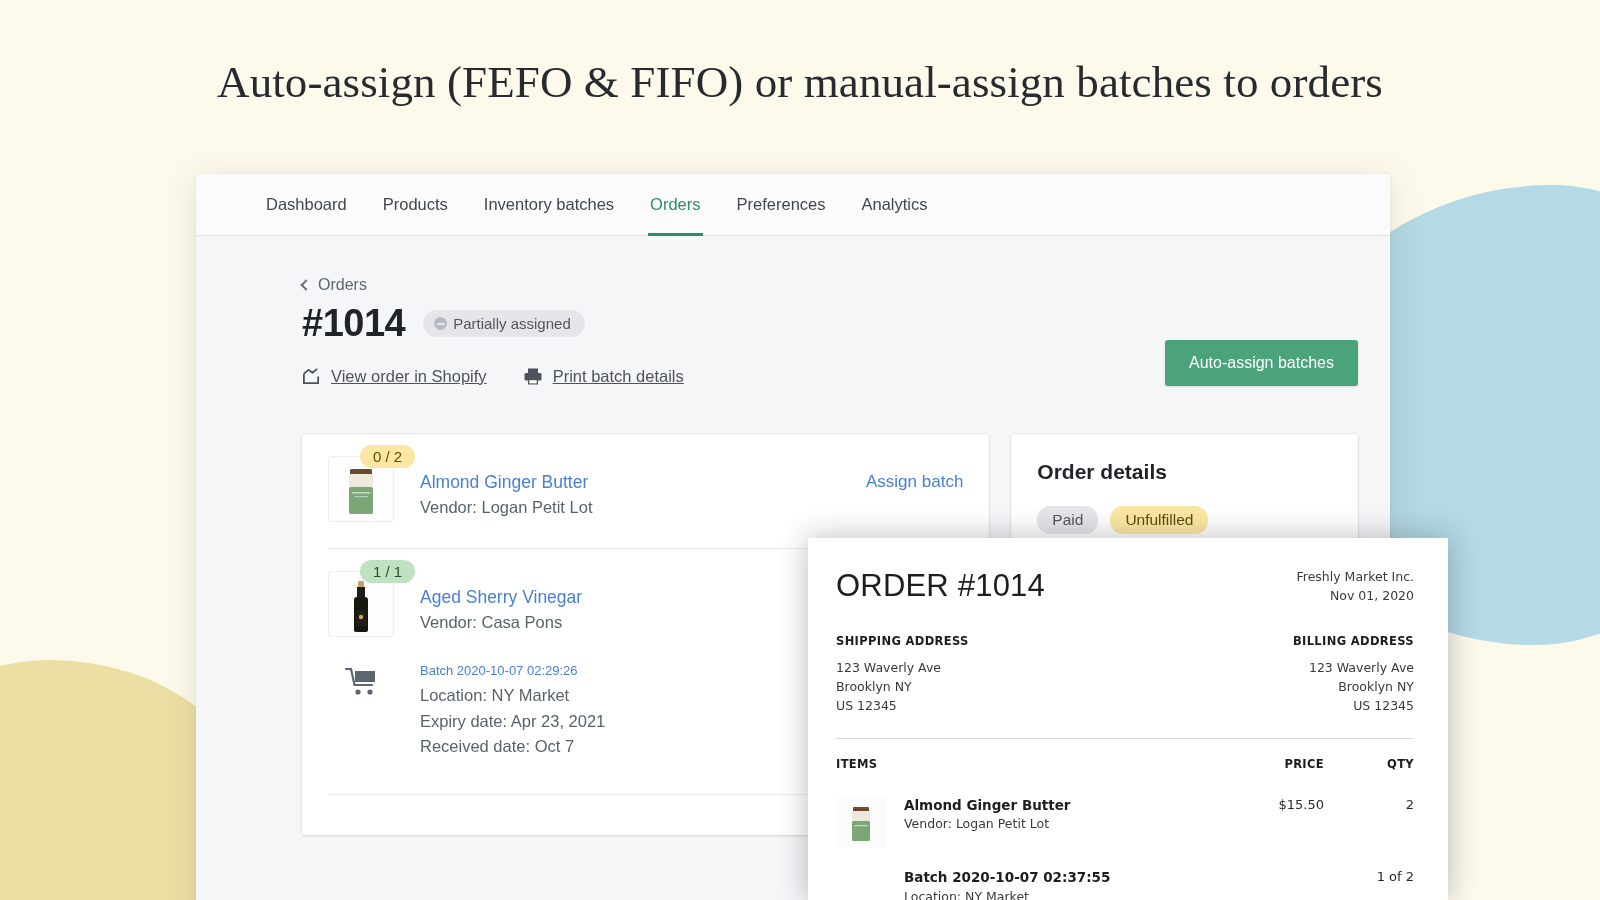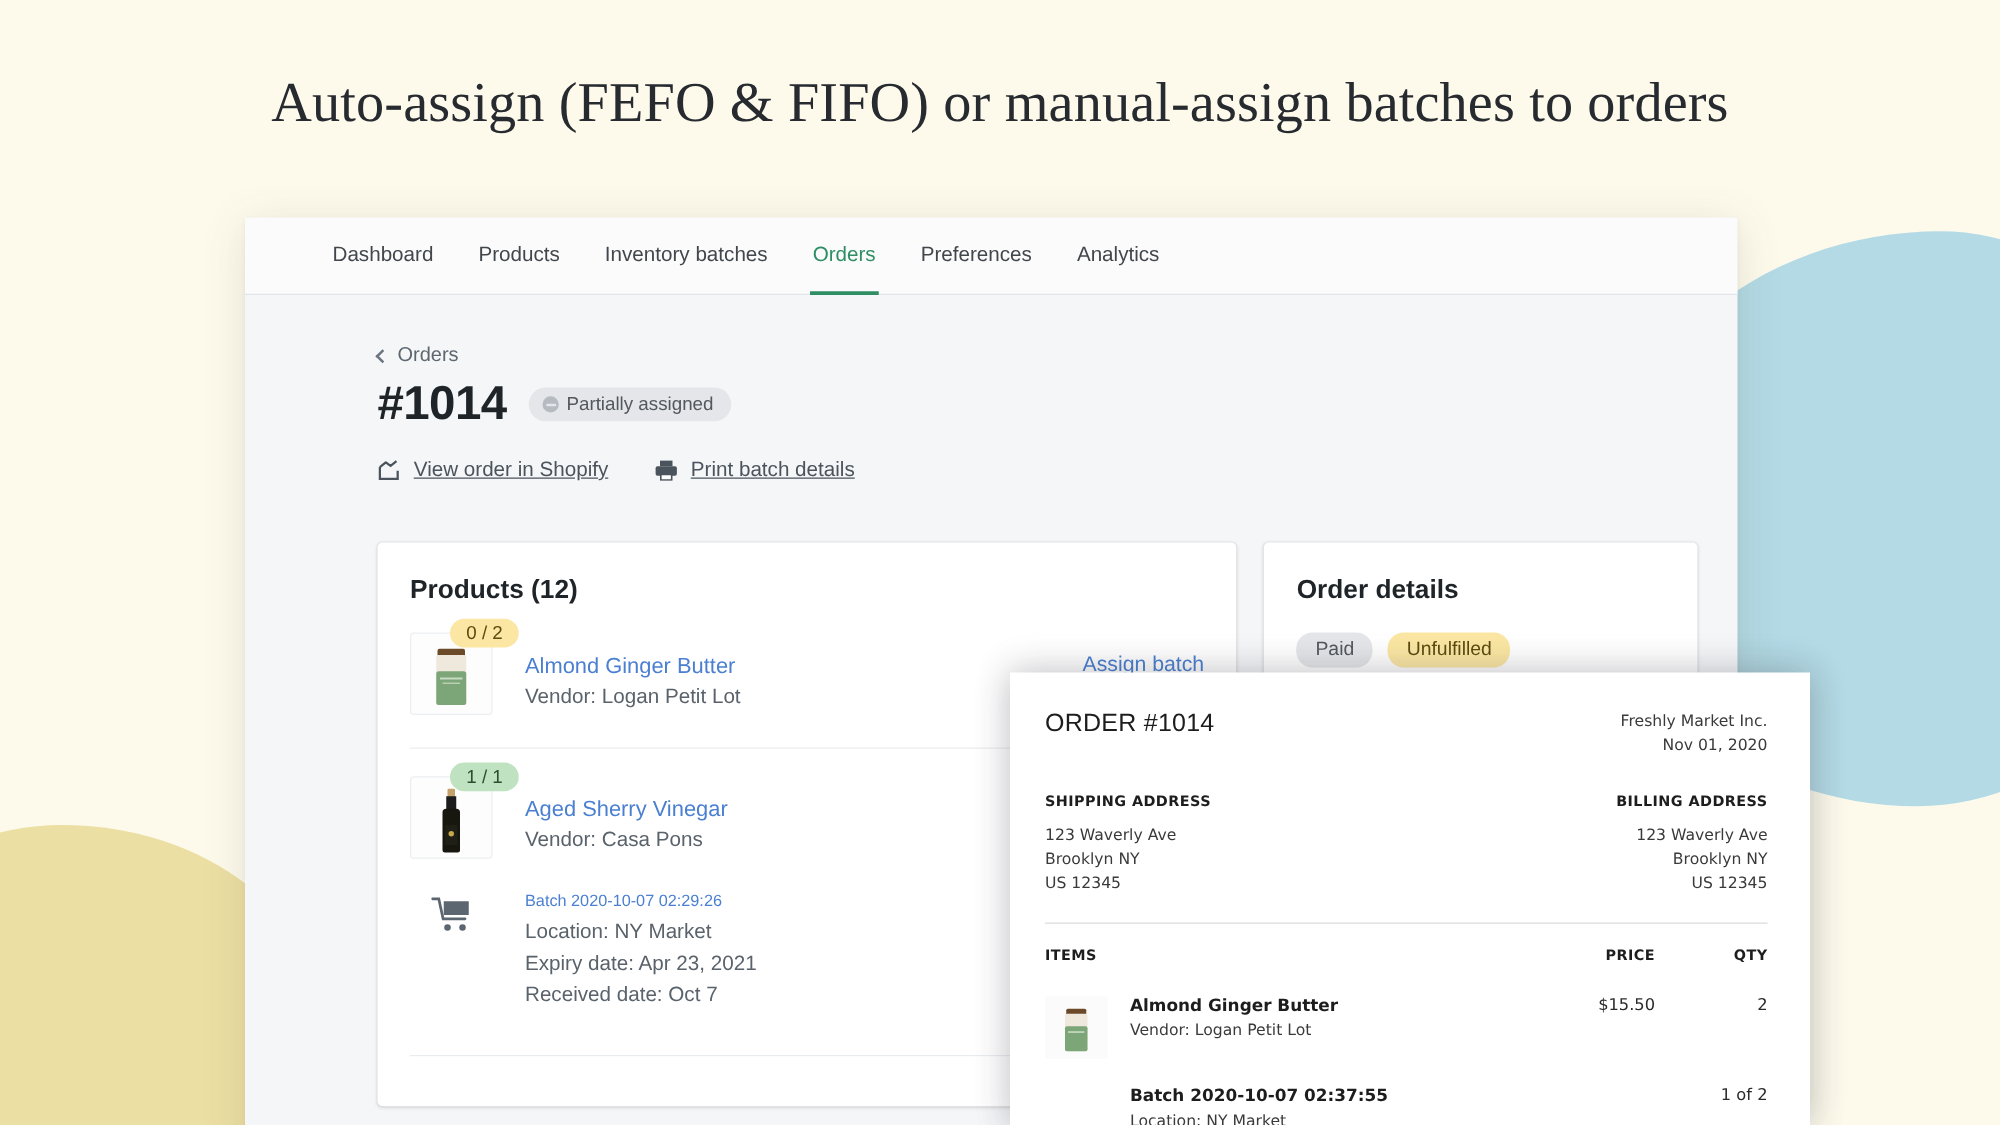--- a/index.html
+++ b/index.html
@@ -193,21 +193,21 @@
     left: 808px; top: 538px;
     width: 640px; height: 362px;
     background: #fff;
     box-shadow: 0 -2px 28px rgba(60,60,70,0.18), 0 2px 26px rgba(60,60,70,0.18);
     z-index: 5;
     padding: 30px 34px 0 28px;
     overflow: hidden;
     font-family: "DejaVu Sans", sans-serif;
   }
   .po-head { display: flex; justify-content: space-between; align-items: flex-start; }
-  .po-title { font-size: 20px; color: #1d1d1d; letter-spacing: 0.2px; font-family: "Liberation Sans", sans-serif; }
+  .po-title { font-size: 31px; color: #1d1d1d; letter-spacing: 0.2px; font-family: "Liberation Sans", sans-serif; }
   .po-meta { text-align: right; font-size: 12.5px; color: #3a3a3a; line-height: 1.5; }
 
   .po-addr { display: flex; justify-content: space-between; margin-top: 28px; }
   .po-label { font-size: 11.5px; font-weight: bold; letter-spacing: 0.35px; color: #1d1d1d; margin-bottom: 10px; }
   .po-addr-lines { font-size: 12.5px; color: #3a3a3a; line-height: 1.55; }
   .po-right { text-align: right; }
 
   .po-divider { height: 1px; background: #dcdcdc; margin: 22px 0 0 0; }
 
   .po-table-head { display: flex; margin-top: 18px; }
@@ -297,25 +297,25 @@
             <rect x="1.5" y="6" width="17" height="7.5" rx="1.5" fill="#4b545c"></rect>
             <rect x="5" y="12" width="10" height="5.5" fill="#4b545c"></rect>
             <rect x="6.3" y="13.2" width="7.4" height="3.2" fill="#ffffff"></rect>
           </svg>
           <span>Print batch details</span>
         </div>
       </div>
 
     </div>
 
+    <button class="auto-btn">Auto-assign batches</button>
 
     <div class="cards">
 
       <div class="card card-products">
-        <div class="card-title">Products (12)</div>
 
         <div class="prod-row">
           <div class="thumb-wrap">
             <div class="count-pill pill-yellow">0 / 2</div>
             <div class="thumb">
               <svg width="46" height="58" viewBox="0 0 46 58">
                 <rect x="12" y="6" width="22" height="6" rx="1.5" fill="#6b4a2a"></rect>
                 <rect x="11" y="11" width="24" height="40" rx="2" fill="#efe9dd"></rect>
                 <rect x="11" y="24" width="24" height="27" rx="2" fill="#7ca678"></rect>
                 <rect x="14" y="29" width="18" height="1.6" fill="#e9f0e6" opacity="0.7"></rect>

